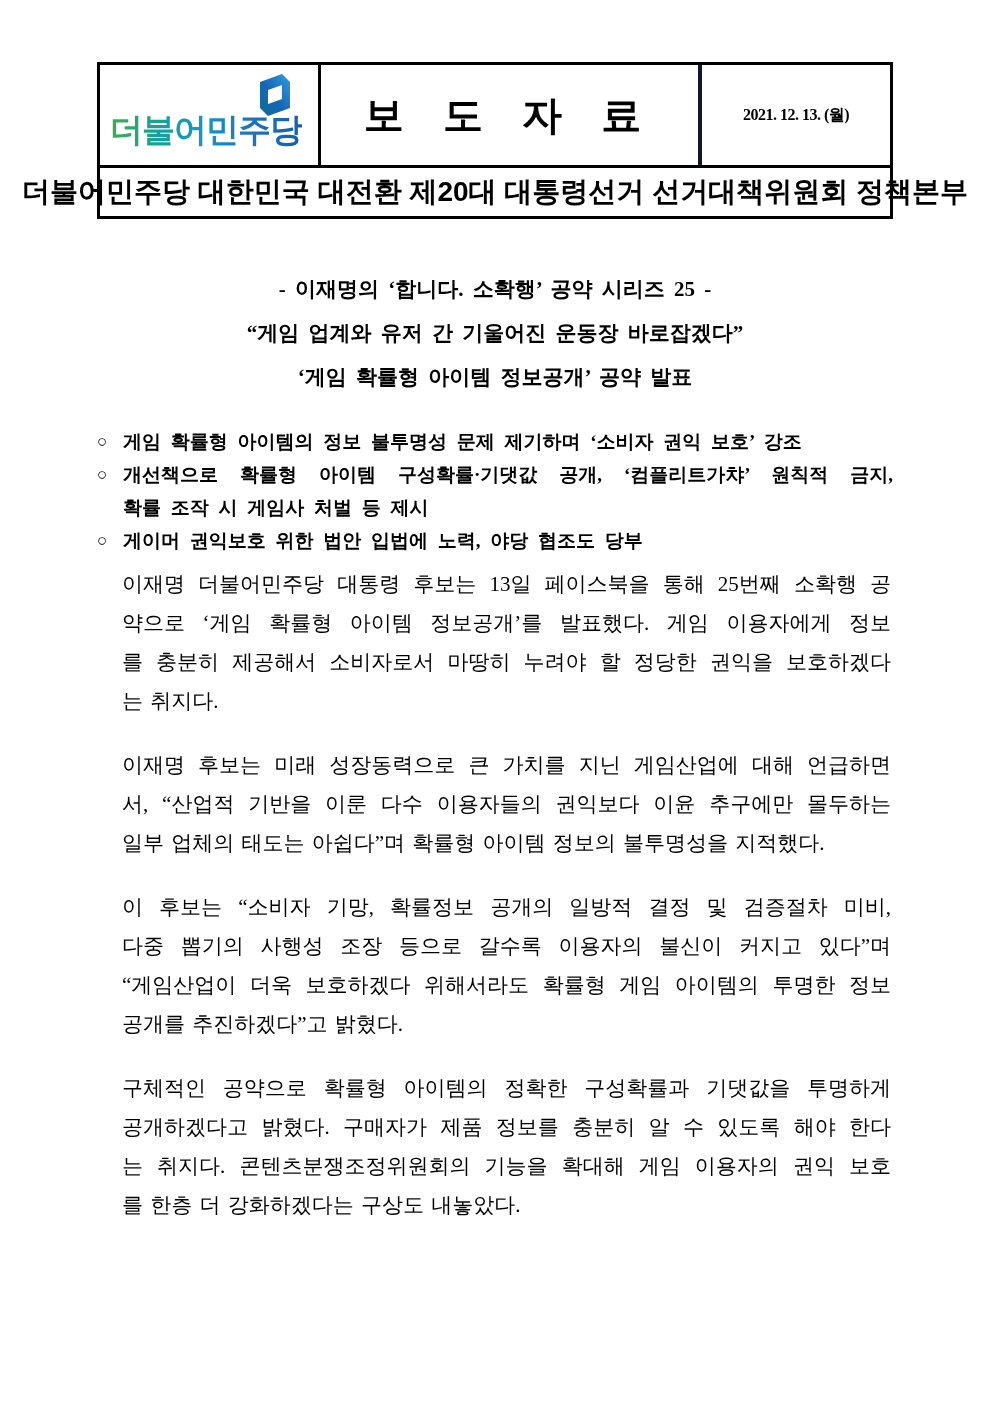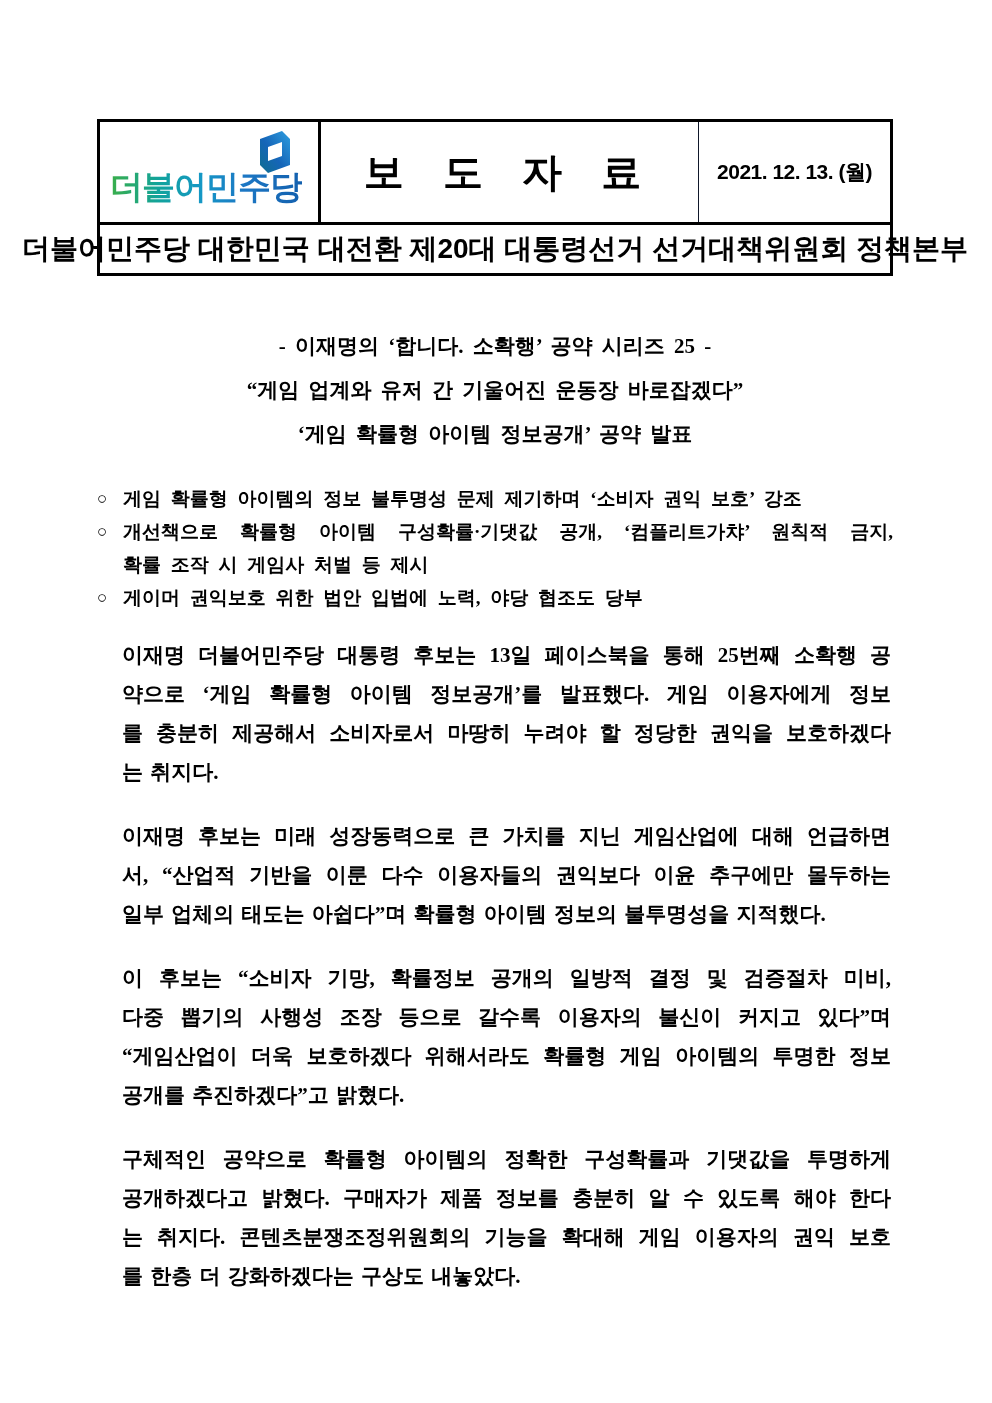--- a/index.html
+++ b/index.html
@@ -2,41 +2,41 @@
 <html><head>
 <meta charset="utf-8">
 <style>
   html,body{margin:0;padding:0;background:#ffffff;}
   body{
     width:992px;height:1403px;
     color:#000;
     font-family:"Liberation Serif","DejaVu Serif",serif;
     position:relative;overflow:hidden;
   }
-  .page{box-sizing:border-box;width:992px;height:1148px;padding:119px 99px 0 97px;}
+  .page{box-sizing:border-box;width:992px;height:1148px;padding:62px 99px 0 97px;}
 
   
   .hdr{
     display:grid;
     grid-template-columns:218px 1fr 192px;
     border:3px solid #000;
   }
   .hdr .cell{box-sizing:border-box;}
   .logo-cell{height:100px;position:relative;}
   .title-cell{
     height:100px;border-left:3px solid #000;
     display:flex;align-items:center;justify-content:center;
     font-family:"Liberation Sans","DejaVu Sans",sans-serif;
     font-weight:bold;font-size:40px;letter-spacing:14px;white-space:nowrap;
   }
   .date-cell{
-    height:100px;border-left:1px solid #0f172a;
+    height:100px;border-left:4px solid #0f172a;
     display:flex;align-items:center;justify-content:center;
-    font-family:Liberation Sans, sans-serif;
-    font-weight:bold;font-size:21px;letter-spacing:-0.5px;white-space:nowrap;
+    font-family:Liberation Serif, serif;
+    font-weight:bold;font-size:16px;letter-spacing:-0.5px;white-space:nowrap;
   }
   .subtitle-cell{
     grid-column:1/4;border-top:3px solid #000;height:51px;
     display:flex;align-items:center;justify-content:center;
     font-family:"Liberation Sans","DejaVu Sans",sans-serif;
     font-weight:bold;font-size:28px;white-space:nowrap;
   }
 
   .logo-text{
     position:absolute;left:10px;bottom:12px;
@@ -53,21 +53,21 @@
     font-size:21px;line-height:44px;word-spacing:4px;
   }
 
   
   .bullets{margin-top:26px;font-weight:bold;font-size:19px;line-height:33px;}
   .bullet{display:flex;}
   .bullet .marker{flex:none;width:26px;font-size:17px;}
   .bullet .btext{flex:1;word-spacing:5px;}
 
   
-  .paragraphs{margin-top:22px;font-size:21px;line-height:39px;word-spacing:2px;font-weight:bold;}
+  .paragraphs{margin-top:8px;font-size:21px;line-height:39px;word-spacing:2px;}
   .para{margin:0 2px 25px 25px;}
   .jline{text-align:justify;text-align-last:justify;}
   .lastline{text-align:justify;text-align-last:left;}
 </style>
 </head>
 <body>
 
 <div class="page">
 
   <div class="hdr">

